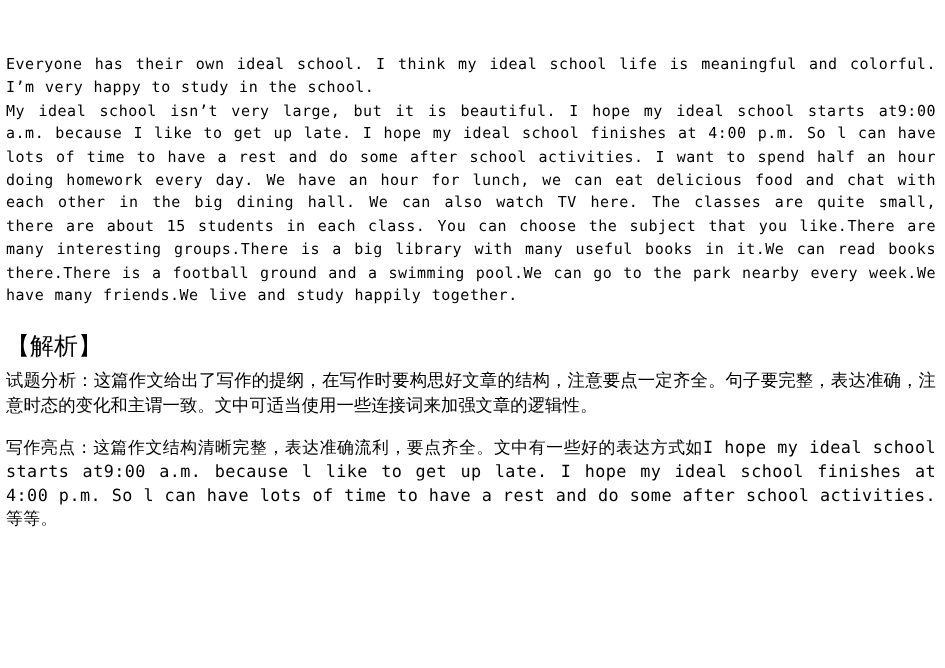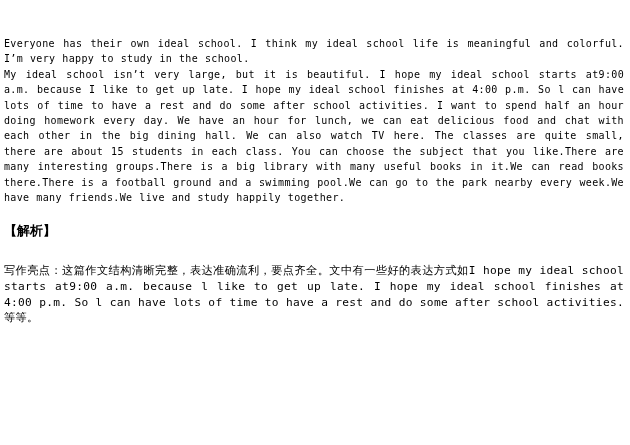--- a/index.html
+++ b/index.html
@@ -43,45 +43,48 @@
   .mixed {
     font-family: "DejaVu Sans Mono", "Liberation Mono", monospace;
     font-size: 11.2px;
     line-height: 15.6px;
     letter-spacing: 0.3px;
     text-align: justify;
     white-space: pre-wrap;
   }
   .heading-cn {
     font-family: "DejaVu Sans", "Liberation Sans", sans-serif;
-    font-size: 13px;
-    font-weight: bold;
+    font-size: 16px;
+    font-weight: normal;
     line-height: 17px;
   }
   .sp-top-1 { margin-top: 36px; }
   .sp-top-2 { }
   .sp-top-3 { margin-top: 17px; }
   .sp-top-4 { margin-top: 6px; }
-  .sp-top-5 { margin-top: 24px; }
+  .sp-top-5 { margin-top: 12px; }
 </style>
 </head>
 <body>
 
 <div class="page">
 
   <div class="block sp-top-1">
     <div class="para-en">Everyone has their own ideal school. I think my ideal school life is meaningful and colorful. I’m very happy to study in the school.</div>
   </div>
 
   <div class="block sp-top-2">
     <div class="para-en">My ideal school isn’t very large, but it is beautiful. I hope my ideal school starts at9:00 a.m. because I like to get up late. I hope my ideal school finishes at 4:00 p.m. So l can have lots of time to have a rest and do some after school activities. I want to spend half an hour doing homework every day. We have an hour for lunch, we can eat delicious food and chat with each other in the big dining hall. We can also watch TV here. The classes are quite small,  there are about 15 students in each class. You can choose the subject that you like.There are many interesting groups.There is a big library with many useful books in it.We can read books there.There is a football ground and a swimming pool.We can go to the park nearby every week.We have many friends.We live and study happily together.</div>
   </div>
 
   <div class="block sp-top-3">
     <div class="heading-cn">【解析】</div>
   </div>
 
+  <div class="block sp-top-4">
+    <div class="para-cn">试题分析：这篇作文给出了写作的提纲，在写作时要构思好文章的结构，注意要点一定齐全。句子要完整，表达准确，注意时态的变化和主谓一致。文中可适当使用一些连接词来加强文章的逻辑性。</div>
+  </div>
 
   <div class="block sp-top-5">
     <div class="mixed">写作亮点：这篇作文结构清晰完整，表达准确流利，要点齐全。文中有一些好的表达方式如I hope my ideal school starts at9:00 a.m. because l like to get up late. I hope my ideal school finishes at 4:00 p.m. So l can have lots of time to have a rest and do some after school activities.等等。</div>
   </div>
 
 </div>
 
 </body></html>

